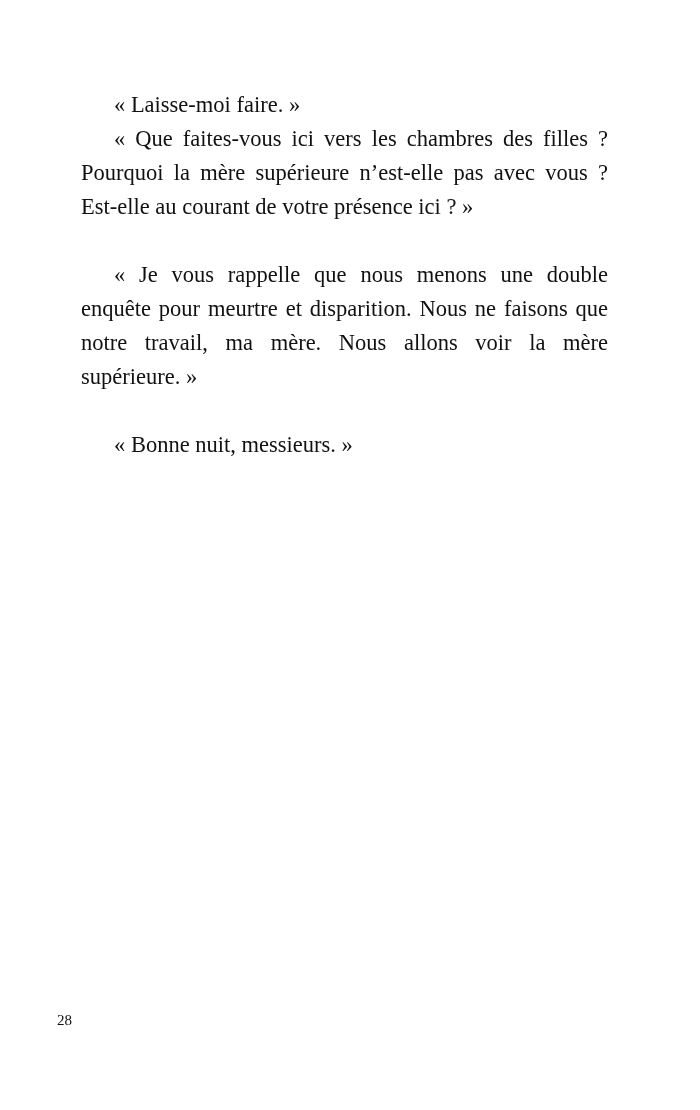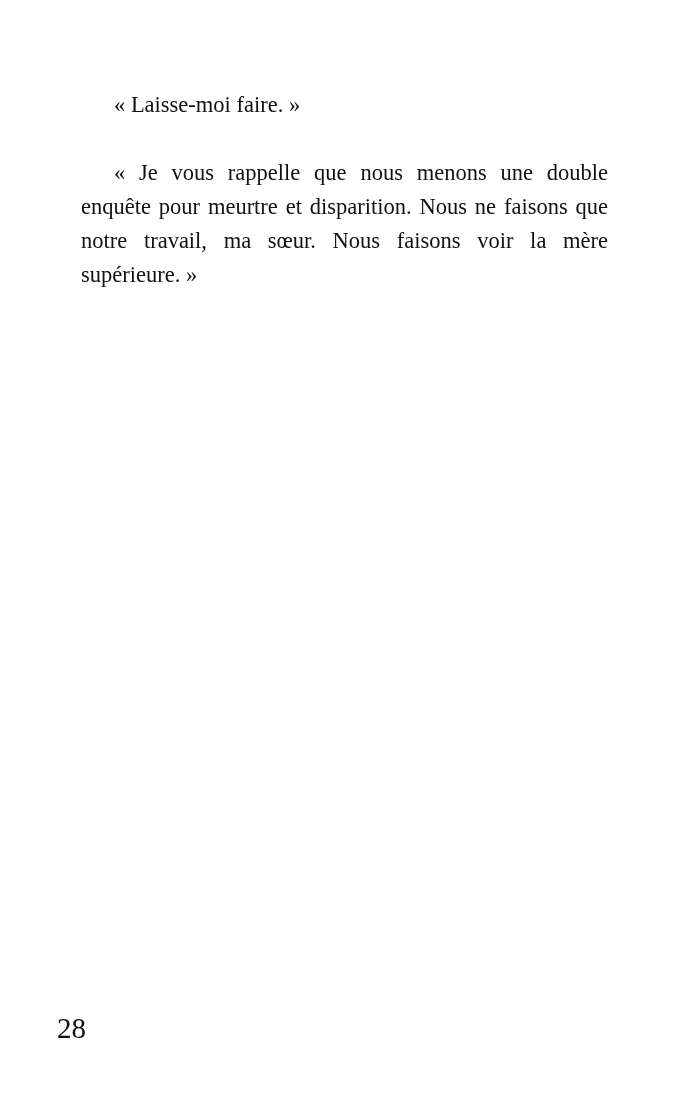--- a/index.html
+++ b/index.html
@@ -3,25 +3,27 @@
   <meta charset="utf-8">
   <style>
     html, body { margin: 0; padding: 0; background: #ffffff; }
     body { width: 700px; height: 1110px; position: relative; overflow: hidden; }
     .page { position: absolute; left: 57px; top: 88px; width: 527px;
       font-family: "Liberation Serif", "DejaVu Serif", serif; font-size: 22.5px;
       line-height: 34px; color: #111; margin-left: 24px; }
     .p { margin: 0; text-indent: 33px; text-align: justify; }
     .blank { height: 34px; }
     .pagenum { position: absolute; left: 57px; top: 1012px;
-      font-family: "Liberation Serif", "DejaVu Serif", serif; font-size: 29px; color: #111; }
+      font-family: "Liberation Serif", "DejaVu Serif", serif; font-size: 15px; color: #111; }
   </style>
 </head>
 <body>
 
 <div class="page">
   <p class="p">« Laisse-moi faire. »</p>
+  <p class="p">« Que faites-vous ici vers les chambres des filles ? Pourquoi la mère supérieure n’est-elle pas avec vous ? Est-elle au courant de votre présence ici ? »</p>
   <div class="blank"></div>
-  <p class="p">« Je vous rappelle que nous menons une double enquête pour meurtre et disparition. Nous ne faisons que notre travail, ma sœur. Nous faisons voir la mère supérieure. »</p>
+  <p class="p">« Je vous rappelle que nous menons une double enquête pour meurtre et disparition. Nous ne faisons que notre travail, ma mère. Nous allons voir la mère supérieure. »</p>
   <div class="blank"></div>
+  <p class="p">« Bonne nuit, messieurs. »</p>
 </div>
 
 <div class="pagenum">28</div>
 
 </body></html>

